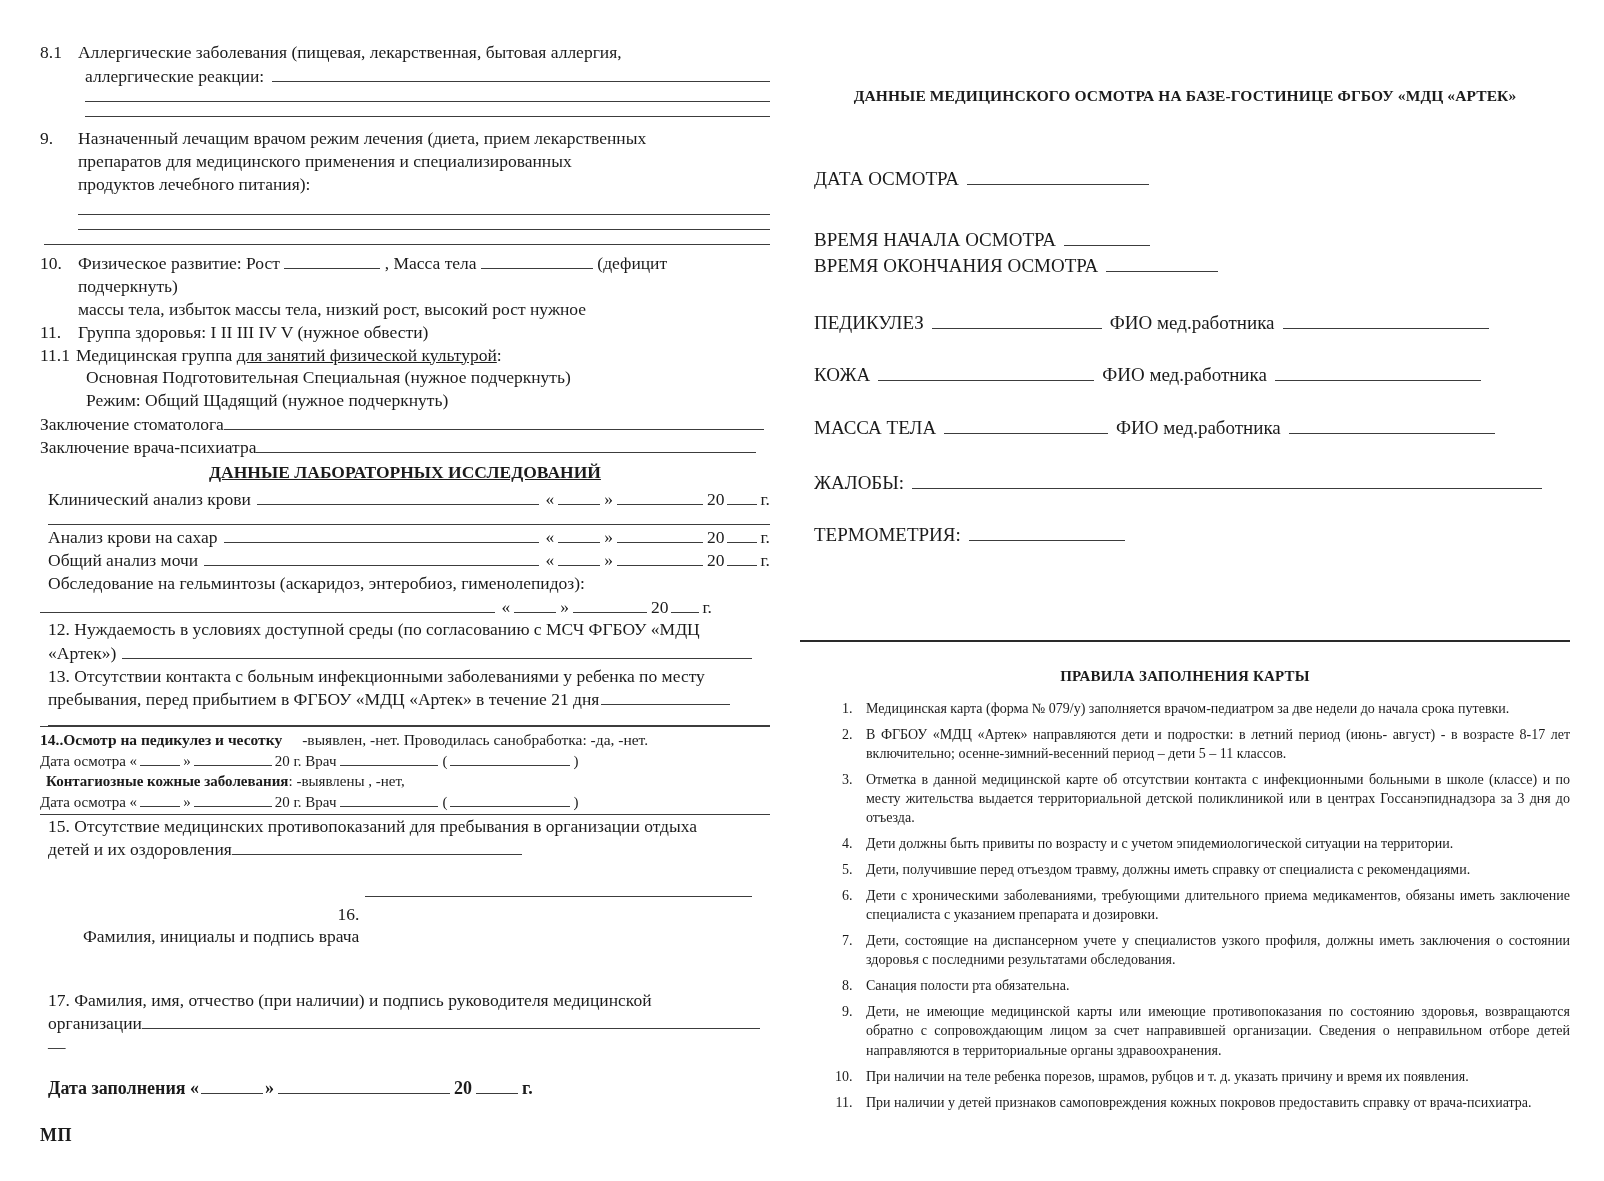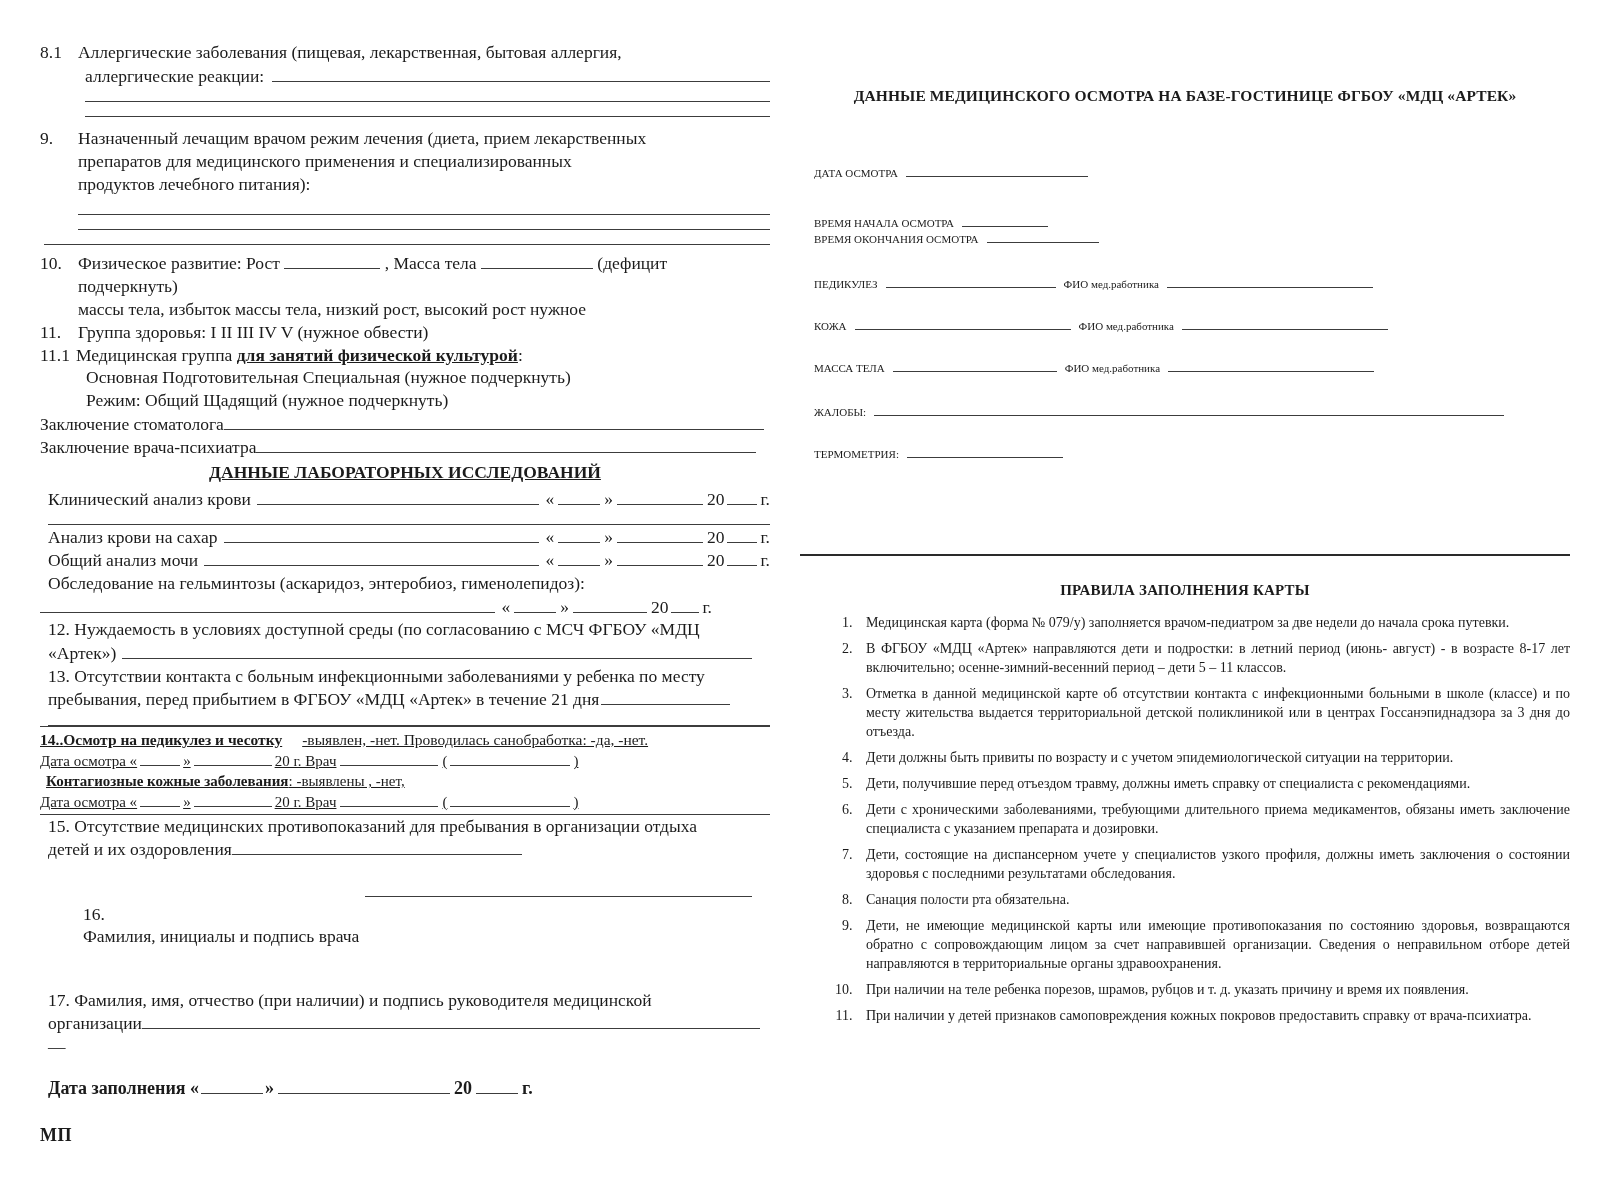--- a/index.html
+++ b/index.html
@@ -46,21 +46,20 @@
   }
   .num {
     flex: 0 0 auto;
     white-space: pre;
   }
   .txt {
     flex: 1 1 auto;
   }
   .u {
     text-decoration: underline;
-    font-weight: bold;
   }
   .b {
     font-weight: bold;
   }
   
   .rule {
     display: inline-block;
     border-bottom: 1px solid #3c3c3c;
     vertical-align: baseline;
     height: 0.95em;
@@ -86,45 +85,44 @@
     font-size: 17.5px;
     margin: 3px 0 4px 0;
   }
 
   .lab-line {
     display: flex;
     align-items: baseline;
     font-size: 17.5px;
     line-height: 1.3;
   }
-  .lab-line .label { white-space: pre; }
+  .lab-line .label { white-space: pre; text-align: right; }
   .lab-line .fill  { flex: 1 1 auto; border-bottom: 1px solid #3c3c3c; height: 0.95em; margin: 0 6px; }
   .lab-line .tail  { white-space: pre; }
 
   
   .boxed {
     border-top: 1px solid #3c3c3c;
     border-bottom: 1px solid #3c3c3c;
     padding: 3px 0 2px 0;
     font-size: 15.5px;
     line-height: 1.34;
-    text-decoration: underline;
   }
   .boxed .sm { font-size: 15px; }
 
   
   .r-title {
     text-align: center;
     font-weight: bold;
     font-size: 15.5px;
     line-height: 1.35;
     letter-spacing: 0.1px;
   }
   .r-line {
-    font-size: 11px;
+    font-size: 19px;
     line-height: 1.35;
     display: flex;
     align-items: baseline;
     white-space: pre;
   }
   .r-line .rl { display: inline-block; border-bottom: 1px solid #3c3c3c; height: 1em; }
   .divider {
     border-top: 2px solid #2a2a2a;
     margin: 18px 0 0 0;
     width: 770px;

